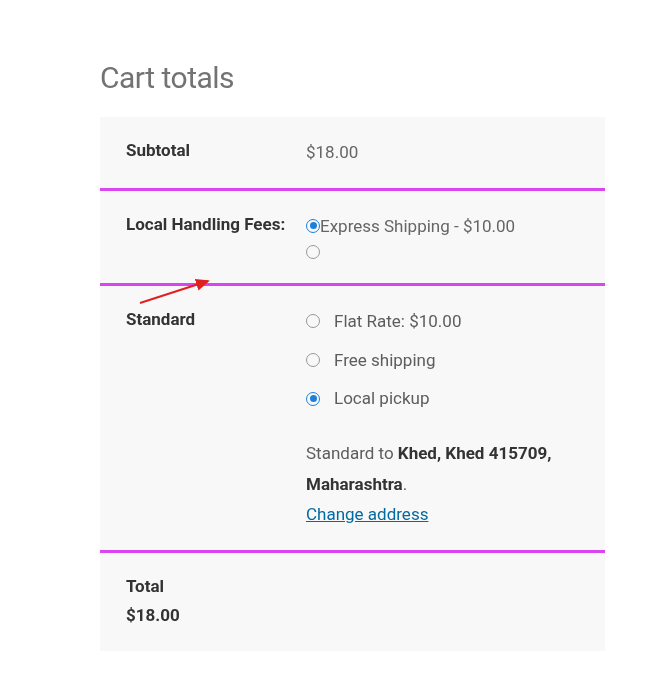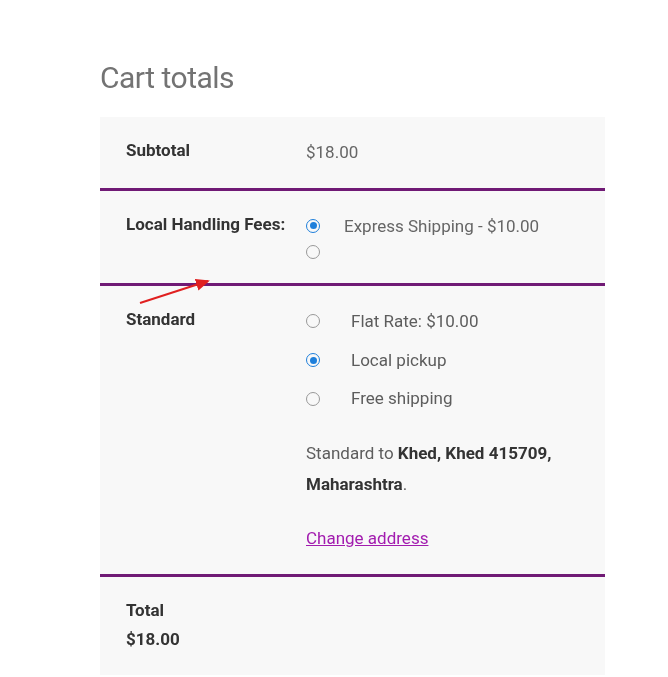--- a/index.html
+++ b/index.html
@@ -17,41 +17,41 @@
       margin-bottom: 22px;
       letter-spacing: -0.5px;
     }
     .totals-table {
       background: #f8f8f8;
       width: 505px;
     }
     .row {
       display: flex;
       padding: 20px 26px;
-      border-bottom: 3px solid #701a75;
+      border-bottom: 3px solid #d946ef;
     }
     .row:last-child { border-bottom: none; flex-direction: column; }
     .label-col {
       width: 180px;
       flex-shrink: 0;
       font-weight: 700;
       color: #333;
       font-size: 17px;
       line-height: 1.6;
     }
     .value-col {
       flex: 1;
       color: #666;
       font-size: 17px;
       line-height: 1.8;
     }
     .option-line {
       display: flex;
       align-items: center;
-      gap: 24px;
+      gap: 0;
       margin-bottom: 4px;
     }
     .radio {
       width: 14px;
       height: 14px;
       border: 1.5px solid #999;
       border-radius: 50%;
       display: inline-flex;
       align-items: center;
       justify-content: center;
@@ -63,27 +63,26 @@
     }
     .radio.checked::after {
       content: "";
       width: 7px;
       height: 7px;
       background: #1e7fdb;
       border-radius: 50%;
       display: block;
     }
     .shipping-options { color: #5d5d5d; }
-    .shipping-options .option-line { gap: 31px; margin-bottom: 8px; }
+    .shipping-options .option-line { gap: 14px; margin-bottom: 8px; }
     .shipping-dest { margin-top: 24px; color: #5d5d5d; }
     .shipping-dest .bold { font-weight: 700; color:#333; }
     .change-link {
       display: inline-block;
-      margin-top: 24px;
-      color: #a21caf;
+      color: #0369a1;
       text-decoration: underline;
       cursor: pointer;
     }
     .arrow {
       position: absolute;
       left: 38px;
       top: 215px;
       pointer-events: none;
     }
     .container { position: relative; }
@@ -125,26 +124,26 @@
 
     <div class="row">
       <div class="label-col">Standard</div>
       <div class="value-col">
         <div class="shipping-options">
           <div class="option-line">
             <span class="radio"></span>
             <span>Flat Rate: $10.00</span>
           </div>
           <div class="option-line">
+            <span class="radio"></span>
+            <span>Free shipping</span>
+          </div>
+          <div class="option-line">
             <span class="radio checked"></span>
             <span>Local pickup</span>
-          </div>
-          <div class="option-line">
-            <span class="radio"></span>
-            <span>Free shipping</span>
           </div>
         </div>
         <div class="shipping-dest">
           <span>Standard to </span><span class="bold">Khed, Khed 415709, Maharashtra</span><span>.</span>
         </div>
         <a class="change-link">Change address</a>
       </div>
     </div>
 
     <div class="row">

